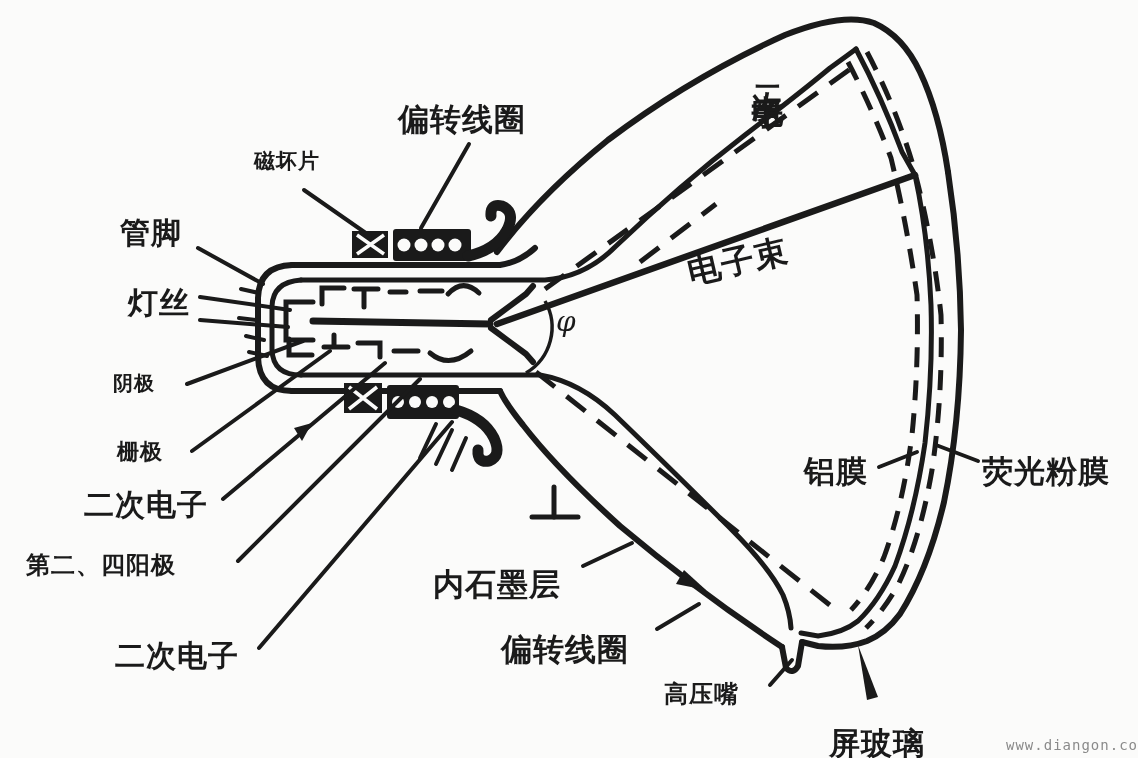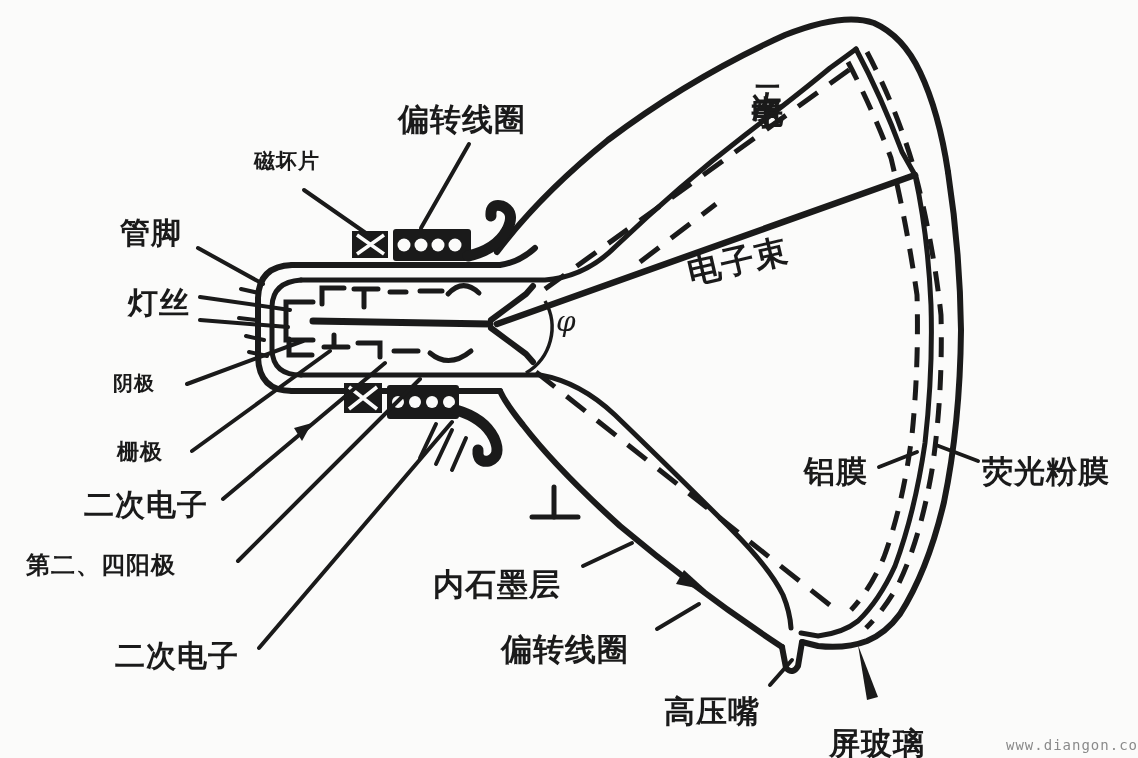--- a/index.html
+++ b/index.html
@@ -194,18 +194,18 @@
   <div class="phi" style="left:556px;top:305px;font-size:28px">φ</div>
 
   <div class="lbl" style="left:804px;top:456px;font-size:31px">铝膜</div>
 
   <div class="lbl" style="left:982px;top:456px;font-size:31px">荧光粉膜</div>
 
   <div class="lbl" style="left:433px;top:569px;font-size:31px">内石墨层</div>
 
   <div class="lbl" style="left:501px;top:634px;font-size:31px">偏转线圈</div>
 
-  <div class="lbl" style="left:664px;top:696px;font-size:31px">高压嘴</div>
+  <div class="lbl" style="left:664px;top:682px;font-size:24px">高压嘴</div>
 
   <div class="lbl" style="left:829px;top:728px;font-size:31px">屏玻璃</div>
 
   <div class="watermark" style="left:1006px;top:737px;font-size:14px">www.diangon.com</div>
 </div>
 
 </body></html>

